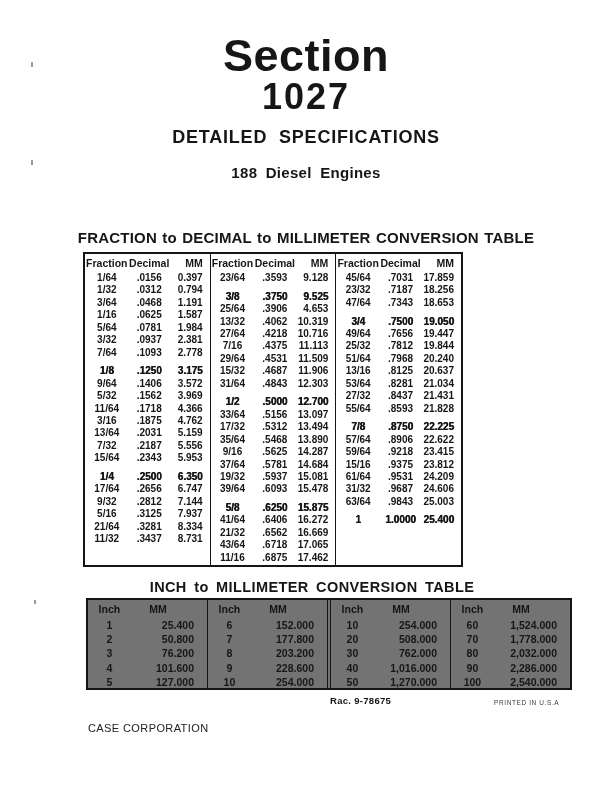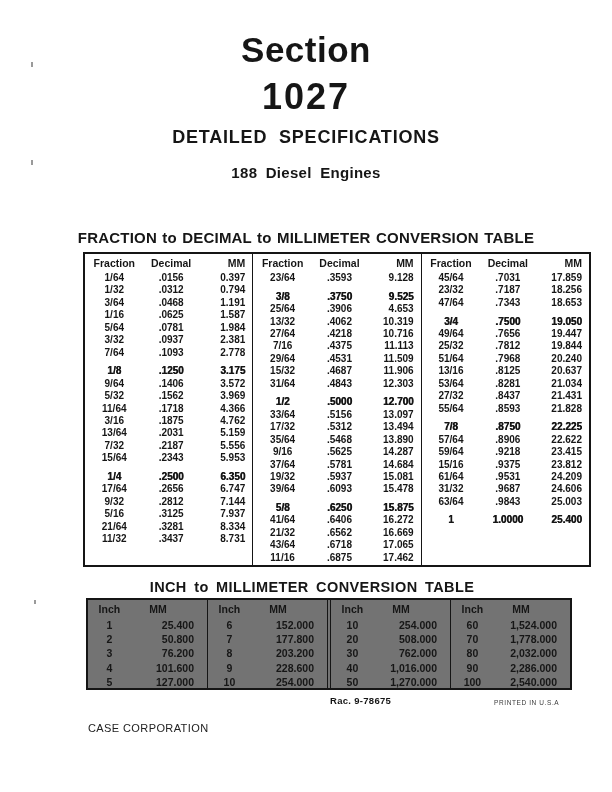--- a/index.html
+++ b/index.html
@@ -8,33 +8,33 @@
     background:#ffffff;
     font-family:"Liberation Sans", sans-serif;
     color:#161616;
     position:relative;
     overflow:hidden;
   }
   .page{position:relative;width:612px;height:792px;background:#fff;}
 
   
   .hdr{position:absolute;left:0;right:0;text-align:center;font-weight:bold;}
-  .hdr-section{top:30px;font-size:35px;letter-spacing:0.5px;}
+  .hdr-section{top:30px;font-size:45px;letter-spacing:0.5px;}
   .hdr-number{top:76px;font-size:36px;letter-spacing:2px;}
   .hdr-subtitle{top:127px;font-size:18px;letter-spacing:0.8px;word-spacing:6px;}
   .hdr-engine{top:164px;font-size:15px;letter-spacing:0.3px;word-spacing:4px;}
 
   
   .tbl-title{position:absolute;left:0;right:0;text-align:center;font-weight:bold;}
   .frac-title{top:229px;font-size:15px;letter-spacing:0.2px;word-spacing:1px;}
   .inch-title{top:579px;font-size:14.5px;letter-spacing:0.4px;word-spacing:3px;padding-left:12px;}
 
   
   .ftable{
-    position:absolute;left:83px;top:252px;width:508px;height:315px;
+    position:absolute;left:83px;top:252px;width:380px;height:315px;
     box-sizing:border-box;border:2px solid #151515;
     display:flex;background:#fff;
   }
   .fgroup{flex:1;padding-top:3px;overflow:hidden;}
   .vdiv{border-left:1.6px solid #151515;}
   .vdiv.double{width:2px;border-left:1.6px solid #151515;border-right:1.6px solid #151515;}
   .frow{display:flex;align-items:baseline;height:12.45px;font-size:10px;font-weight:bold;}
   .frow.fhead{height:15px;font-size:10.5px;}
   .frow.bold{margin-top:6.2px;}
   .frow.bold span{text-shadow:0.45px 0 0 currentColor;}

